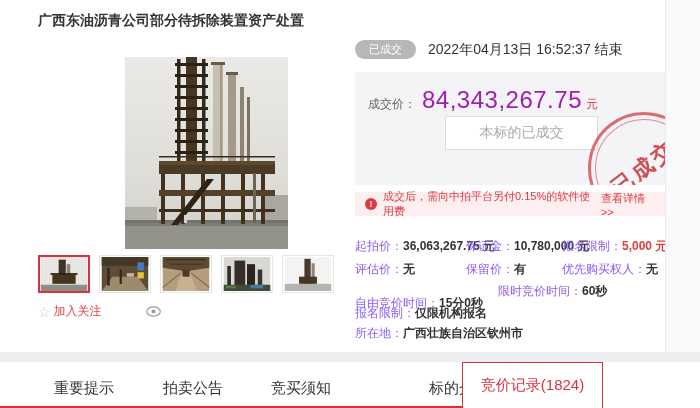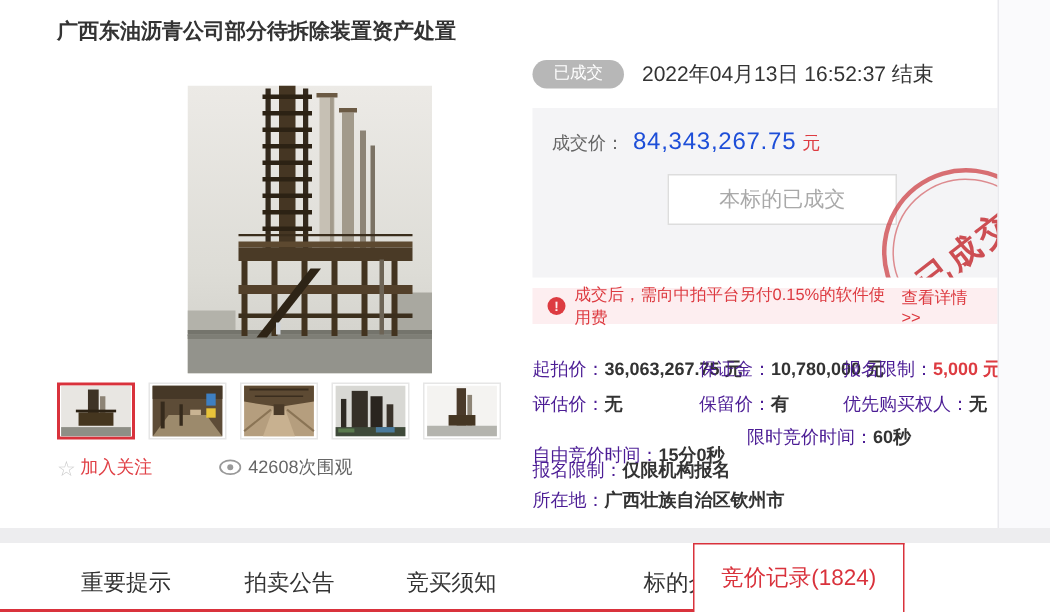--- a/index.html
+++ b/index.html
@@ -25,42 +25,42 @@
   .eye { margin-right:5px; display:inline-flex; }
 
   
   .status-row { position:absolute; left:355px; top:40px; display:flex; align-items:center; }
   .badge { background:#b7b7b7; color:#fff; font-size:11px; border-radius:10px; padding:3px 14px; line-height:1.2; }
   .end-time { margin-left:12px; font-size:14px; color:#333; }
 
   .gray-panel { position:absolute; left:355px; top:72px; width:310px; height:113px; background:#f4f4f6; overflow:hidden; }
   .price-row { position:absolute; left:13px; top:14px; display:flex; align-items:baseline; }
   .price-label { font-size:12px; color:#666; }
-  .price-value { font-size:16px; color:#1d4ed8; margin-left:6px; letter-spacing:0.5px; }
+  .price-value { font-size:24px; color:#a21caf; margin-left:6px; letter-spacing:0.5px; }
   .price-unit { font-size:12px; color:#dd3b41; margin-left:4px; }
   .sold-button { position:absolute; left:90px; top:44px; width:153px; height:34px; background:#fff;
     border:1px solid #ddd; color:#a9a9a9; font-size:14px; display:flex; align-items:center; justify-content:center;
     cursor:default; font-family:inherit;text-align:right; }
   .stamp { position:absolute; left:233px; top:40px; width:112px; height:112px;
     border:3px solid rgba(203,52,58,.7); border-radius:50%; transform:rotate(-38deg);
     display:flex; align-items:center; justify-content:center; }
   .stamp::before { content:""; position:absolute; inset:4px; border:1px solid rgba(203,52,58,.55); border-radius:50%; }
   .stamp-text { font-size:22px; font-weight:bold; color:rgba(198,48,54,.85); letter-spacing:3px; white-space:nowrap; }
 
   .notice-banner { position:absolute; left:355px; top:192px; width:310px; height:24px; background:#fdeef0;
     display:flex; align-items:center; padding:0 10px; font-size:11px; color:#dd3b41; }
   .notice-icon { width:12px; height:12px; border-radius:50%; background:#dd3b41; color:#fdeef0;
     font-size:9px; font-weight:bold; display:flex; align-items:center; justify-content:center; flex:none; }
   .notice-text { margin-left:6px; }
   .notice-link { margin-left:auto; cursor:pointer; }
 
   .details { position:absolute; left:355px; top:238px; width:312px; font-size:12px; }
   .d-row { position:absolute; left:0; white-space:nowrap; }
   .d-cell { position:absolute; white-space:nowrap; }
-  .d-label { color:#4c1d95; }
+  .d-label { color:#8b5cf6; }
   .d-value { color:#333; font-weight:bold; }
   .d-value.red { color:#dd3b41; }
 
   
   .v-divider { position:absolute; left:665px; top:0; width:1px; height:352px; background:#e9e9ed; }
   .right-pane { position:absolute; left:666px; top:0; width:34px; height:352px; background:#fafafc; }
   .gray-strip { position:absolute; left:0; top:352px; width:700px; height:10px; background:#ededef; }
 
   
   .tabbar { position:absolute; left:0; top:362px; width:632px; height:46px; background:#fff; }
@@ -200,21 +200,20 @@
       <span class="star">☆</span>
       <span>加入关注</span>
     </span>
     <span class="views">
       <span class="eye">
         <svg width="15" height="11" viewBox="0 0 15 11">
             <ellipse cx="7.5" cy="5.5" rx="6.8" ry="4.6" fill="none" stroke="#999" stroke-width="1.2"></ellipse>
             <circle cx="7.5" cy="5.5" r="2" fill="#999"></circle>
           </svg>
       </span>
-      <span>42608次围观</span>
     </span>
   </div>
 
   <div class="status-row">
     <span class="badge">已成交</span>
     <span class="end-time">2022年04月13日 16:52:37 结束</span>
   </div>
 
   <div class="gray-panel">
     <div class="price-row">

